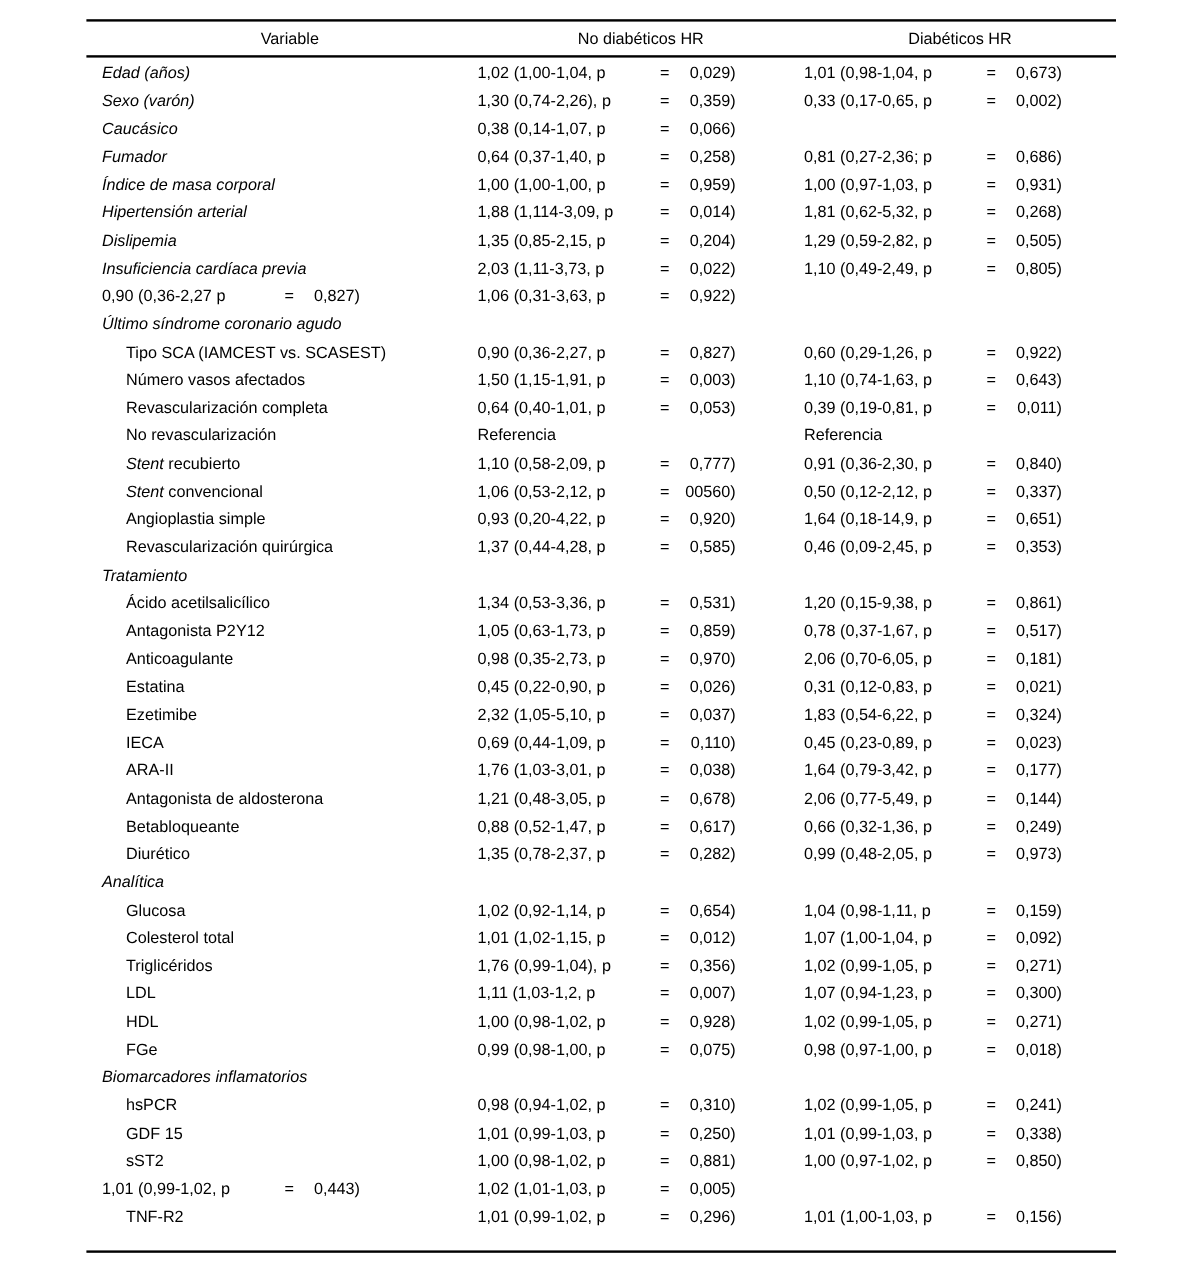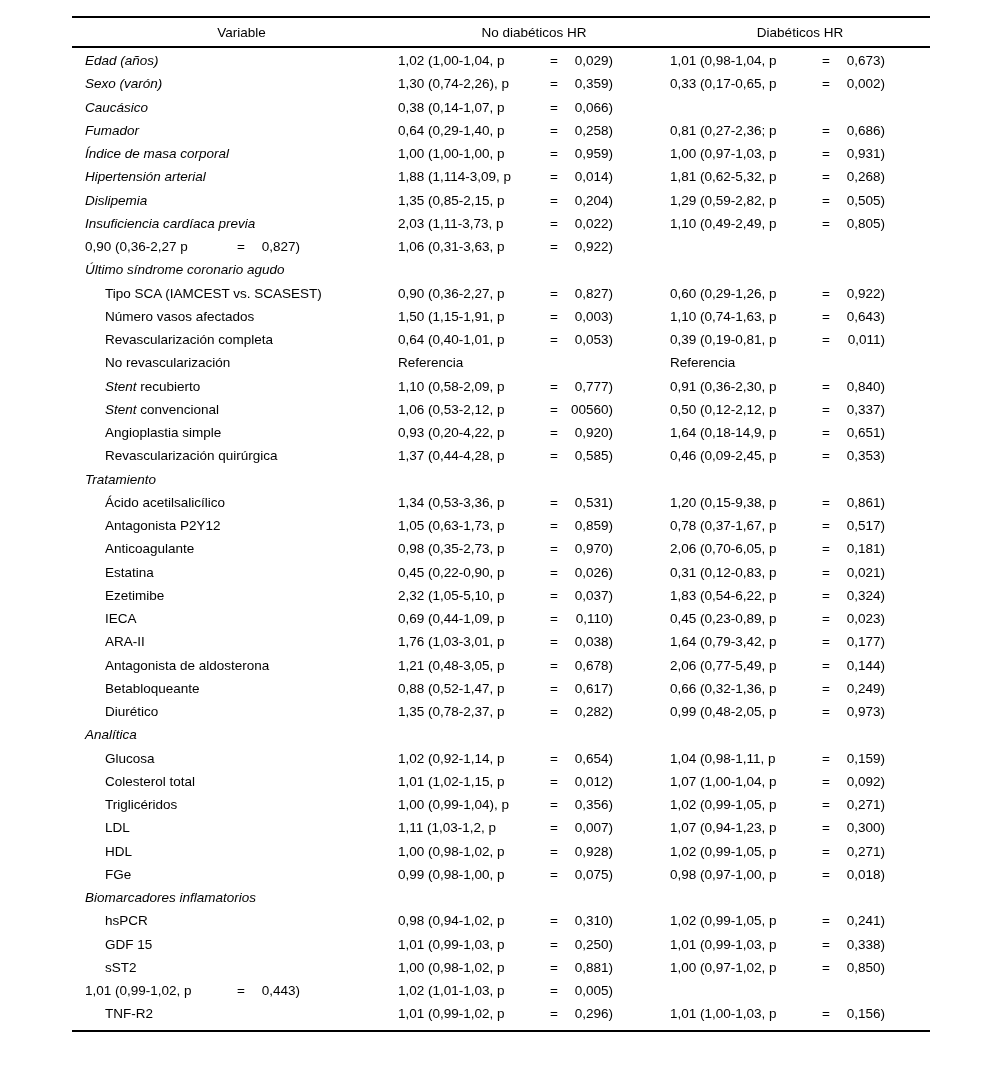--- a/index.html
+++ b/index.html
@@ -3,21 +3,21 @@
 <meta charset="utf-8">
 <style>
   html,body{margin:0;padding:0;background:#fff;}
   .page{position:relative;width:1000px;height:1069px;background:#ffffff;
         font-family:"Liberation Sans","DejaVu Sans",sans-serif;color:#000;}
   .table{position:absolute;left:72px;top:16px;width:858px;
          border-top:2px solid #000;border-bottom:2px solid #000;}
   .thead{display:grid;grid-template-columns:313px 272px 1fr;padding-left:13px;
          height:28px;align-items:center;border-bottom:2px solid #000;
          font-size:13.5px;text-align:center;}
-  .tbody{padding:1px 0 4px 0;}
+  .tbody{padding:1px 0 16px 0;}
   .trow{display:grid;grid-template-columns:313px 272px 1fr;padding-left:13px;
         height:23.25px;align-items:center;font-size:13.5px;}
   .cell{overflow:visible;}
   .label-cell{white-space:pre;}
   .indent{padding-left:20px;}
   .italic{font-style:italic;}
   .vcell{display:grid;grid-template-columns:147px 18px 50px;align-items:center;}
   .vcell.plain{display:block;}
   .vcell .hr{white-space:pre;text-align:left;}
   .vcell .eq{text-align:center;}
@@ -65,21 +65,21 @@
           <div class="cell vcell">
             <span class="hr">0,38 (0,14-1,07, p</span>
             <span class="eq">=</span>
             <span class="p">0,066)</span>
           </div>
           <div class="cell vcell"></div>
         </div>
         <div class="trow">
           <div class="cell label-cell italic">Fumador</div>
           <div class="cell vcell">
-            <span class="hr">0,64 (0,29-1,40, p</span>
+            <span class="hr">0,64 (0,37-1,40, p</span>
             <span class="eq">=</span>
             <span class="p">0,258)</span>
           </div>
           <div class="cell vcell">
             <span class="hr">0,81 (0,27-2,36; p</span>
             <span class="eq">=</span>
             <span class="p">0,686)</span>
           </div>
         </div>
         <div class="trow">
@@ -409,21 +409,21 @@
           </div>
           <div class="cell vcell">
             <span class="hr">1,07 (1,00-1,04, p</span>
             <span class="eq">=</span>
             <span class="p">0,092)</span>
           </div>
         </div>
         <div class="trow">
           <div class="cell label-cell indent">Triglicéridos</div>
           <div class="cell vcell">
-            <span class="hr">1,00 (0,99-1,04), p</span>
+            <span class="hr">1,76 (0,99-1,04), p</span>
             <span class="eq">=</span>
             <span class="p">0,356)</span>
           </div>
           <div class="cell vcell">
             <span class="hr">1,02 (0,99-1,05, p</span>
             <span class="eq">=</span>
             <span class="p">0,271)</span>
           </div>
         </div>
         <div class="trow">

